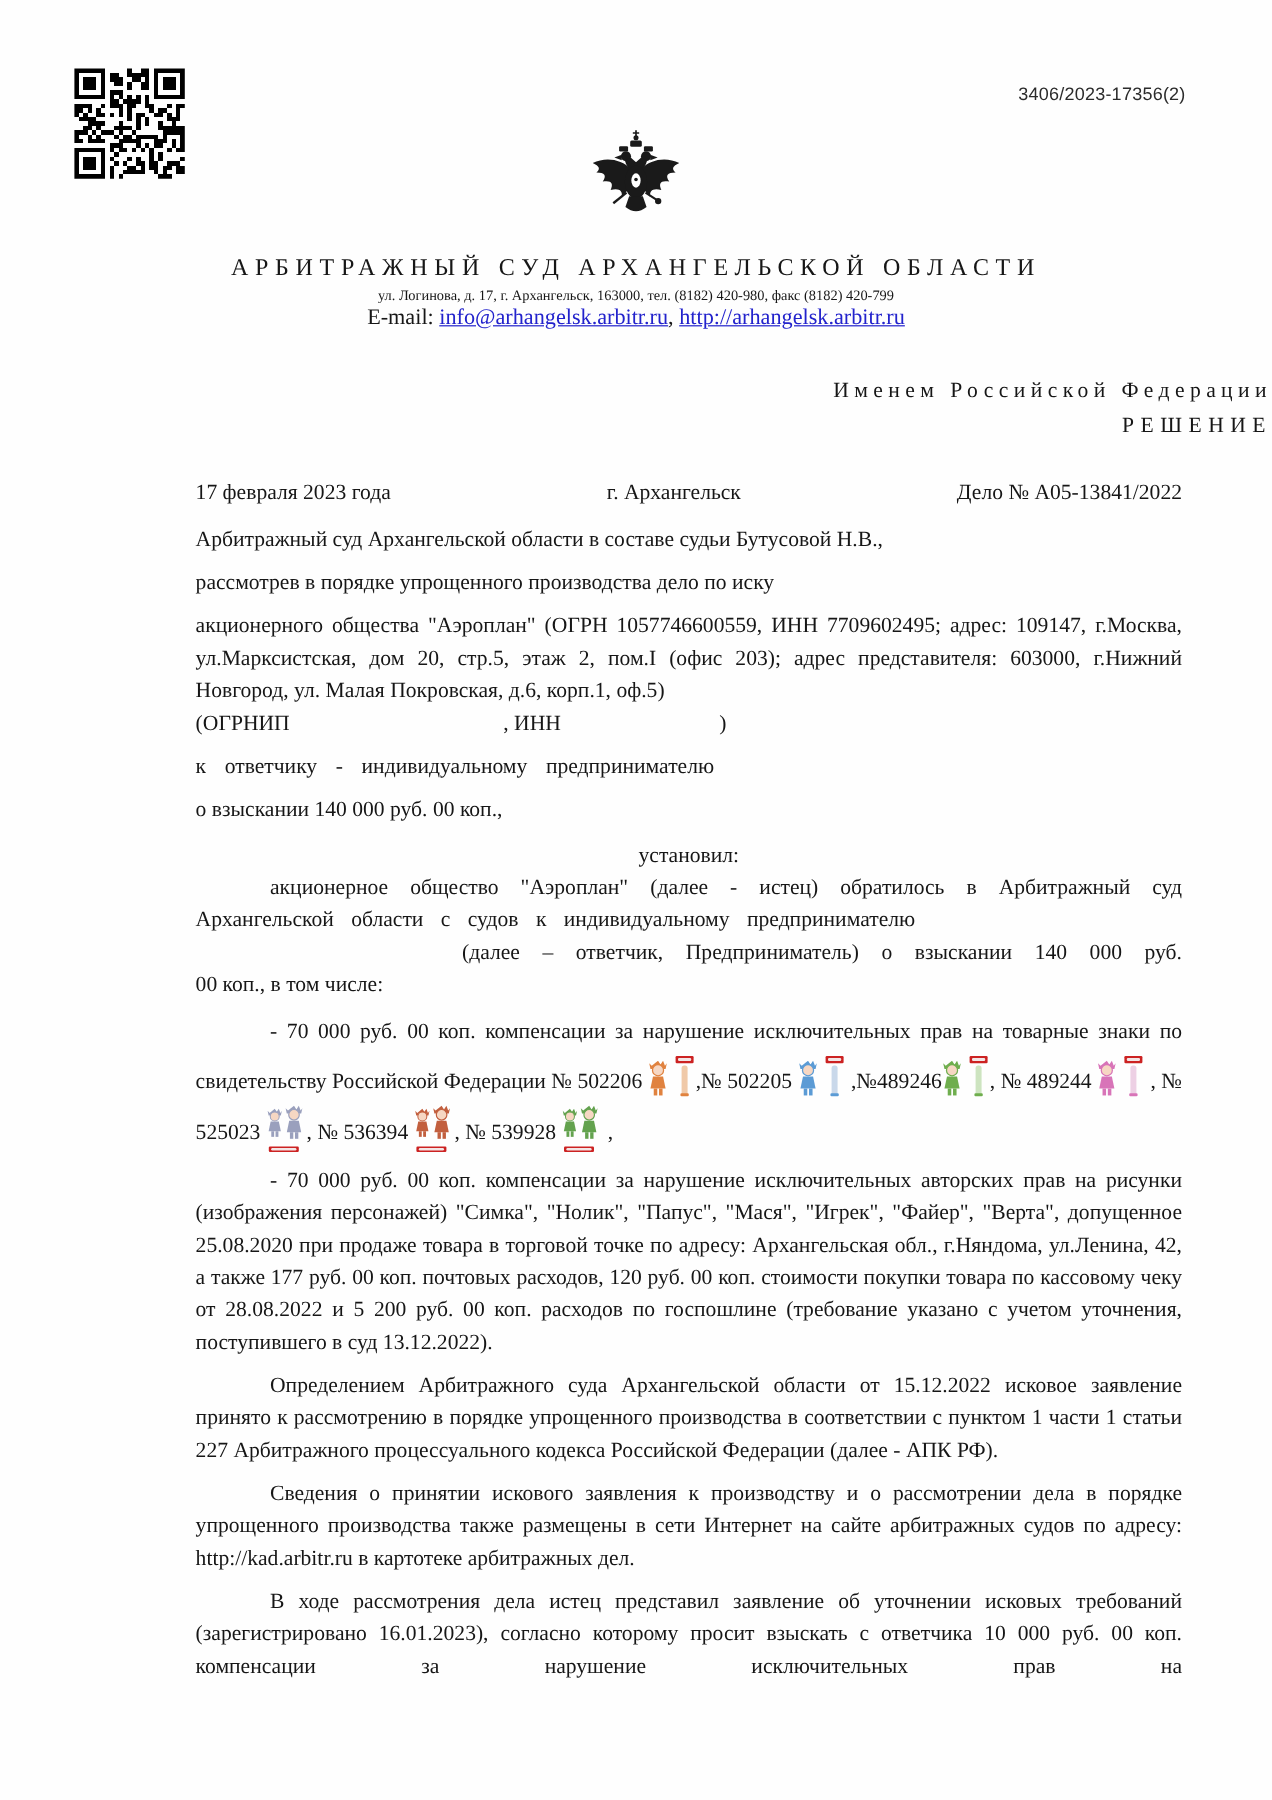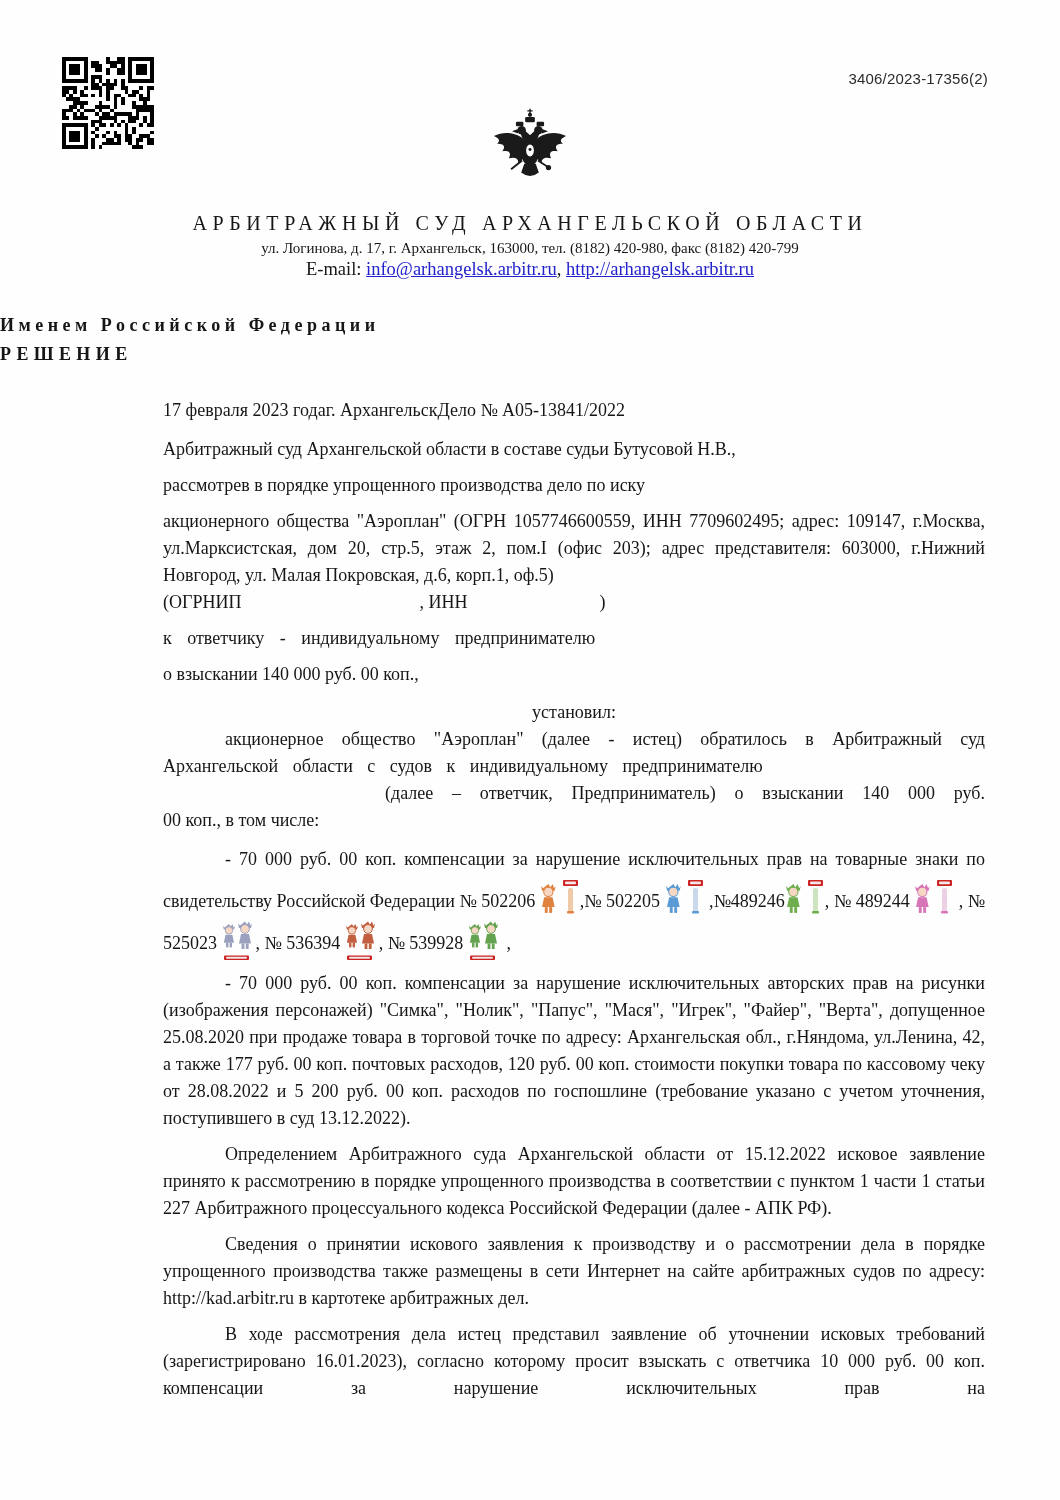--- a/index.html
+++ b/index.html
@@ -4,28 +4,28 @@
 <style>
   html,body{margin:0;padding:0;background:#ffffff;}
   .page{position:relative;width:1060px;height:1500px;background:#fefefe;overflow:hidden;
         font-family:"Liberation Serif", serif;color:#161616;}
   .qr{position:absolute;left:62px;top:57px;width:92px;height:92px;}
   .doc-number{position:absolute;top:70px;right:72px;font-family:"Liberation Sans",sans-serif;
         font-size:15px;color:#2b2b2b;letter-spacing:.2px;}
   .emblem{position:absolute;top:104px;left:50%;transform:translateX(-50%);}
   .header-block{position:absolute;top:211px;left:0;width:100%;text-align:center;line-height:1.25;}
   .court-name{font-size:20px;letter-spacing:.28em;white-space:nowrap;}
-  .court-address{font-size:15px;margin-top:3px;}
+  .court-address{font-size:12px;margin-top:3px;}
   .email-line{font-size:18.5px;margin-top:0;}
   .email-line a{color:#2222cc;text-decoration:underline;}
-  .title-block{position:absolute;top:315px;left:0;width:100%;text-align:left;font-weight:bold;}
+  .title-block{position:absolute;top:315px;left:0;width:100%;text-align:right;font-weight:normal;}
   .title-line1{font-size:18px;letter-spacing:.25em;}
   .title-line2{font-size:18px;letter-spacing:.3em;margin-top:8px;}
   .content{position:absolute;top:397px;left:163px;width:822px;font-size:18px;line-height:27px;}
-  .case-row{display:flex;}
+  .case-row{display:flex;justify-content:space-between;}
   .case-city{}
   .para{margin:0;}
   .gap{margin-top:9px;}
   .just{text-align:justify;}
   .just-force{text-align:justify;text-align-last:justify;}
   .indent{text-indent:62px;}
   .ws-def{word-spacing:11px;}
   .ws-p1l2{word-spacing:10px;}
   .redact-gap{display:inline-block;}
   .ustanovil{text-align:center;margin-top:11px;}

